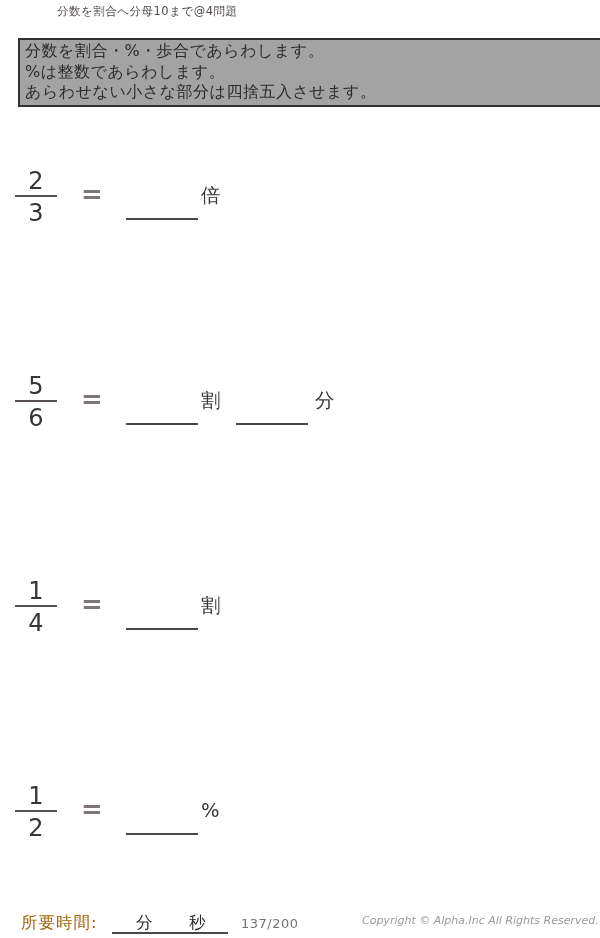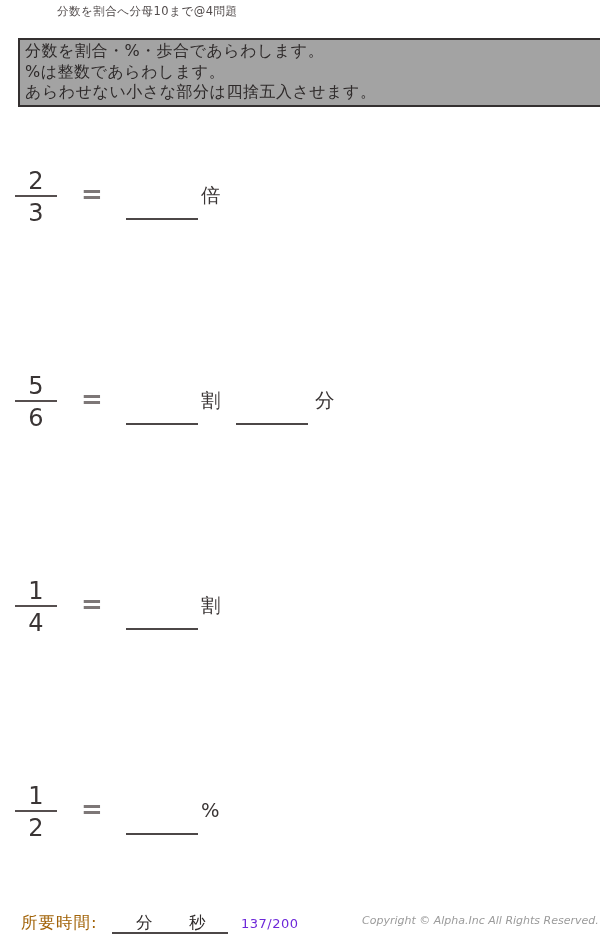--- a/index.html
+++ b/index.html
@@ -141,21 +141,21 @@
     color: #2e2a2a;
   }
   .time-blank .min { left: 24px; }
   .time-blank .sec { left: 77px; }
   .pageno {
     position: absolute;
     left: 228px;
     top: 10px;
     font-size: 13px;
     letter-spacing: 0.5px;
-    color: #6d28d9;
+    color: #737373;
     white-space: nowrap;
   }
   .copyright {
     position: absolute;
     left: 349px;
     top: 8px;
     font-size: 11px;
     color: #9b9b9b;
     white-space: nowrap;
     font-style: italic;

